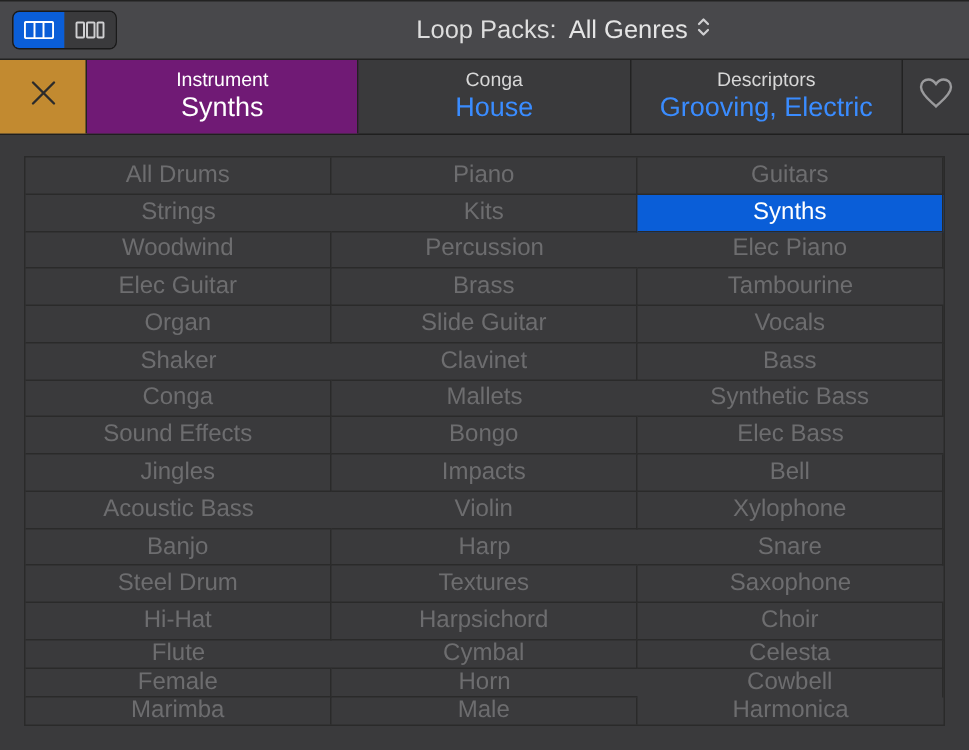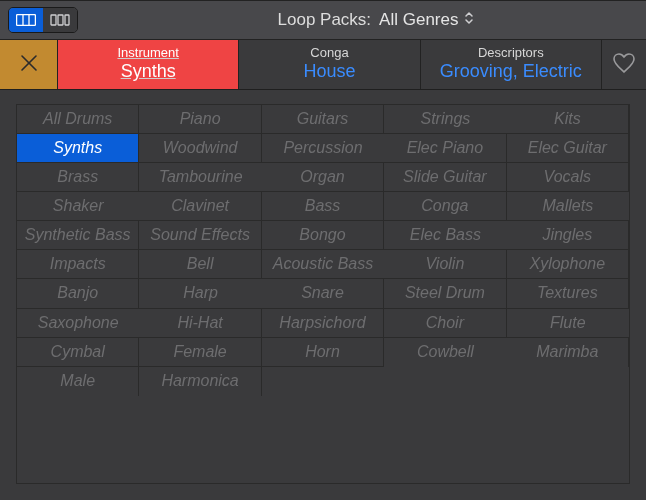--- a/index.html
+++ b/index.html
@@ -16,28 +16,28 @@
   .loop-label .lp { margin-right: 8px; }
   .loop-label .val { color: #e5e5e5; margin-right: 6px; }
 
   
   .filter-row { display: flex; height: 50px; border-bottom: 1px solid #1f1f1f; }
   .close-cell { width: 58px; background: #c28a30; display: flex; align-items: center; justify-content: center; cursor: pointer; border-right: 1px solid #222; }
   .filter-tab { flex: 1; display: flex; flex-direction: column; align-items: center; justify-content: center; cursor: pointer; border-right: 1px solid #222; }
   .filter-tab:last-of-type { border-right: none; }
   .filter-tab .cat { font-size: 13px; color: #d7d7d7; line-height: 1.1; }
   .filter-tab .val { font-size: 18px; color: #3a8cff; line-height: 1.25; }
-  .filter-tab.active { background: #ef4444; text-decoration: underline; }
+  .filter-tab.active { background: #701a75; }
   .filter-tab.active .cat { color: #fff; }
   .filter-tab.active .val { color: #fff; }
   .heart-cell { width: 44px; display: flex; align-items: center; justify-content: center; cursor: pointer; }
 
   
   .grid-wrap { padding: 14px 16px 16px 16px; height: calc(500px - 40px - 50px); }
-  .grid { width: 100%; height: 100%; border: 1px solid #2a2a2a; display: grid; grid-template-columns: repeat(5, 1fr); grid-template-rows: repeat(13, 1fr); font-style: italic; }
+  .grid { width: 100%; height: 100%; border: 1px solid #2a2a2a; display: grid; grid-template-columns: repeat(3, 1fr); grid-template-rows: repeat(13, 1fr); }
   .cell { border-right: 1px solid #2a2a2a; border-bottom: 1px solid #2a2a2a; display: flex; align-items: center; justify-content: center; font-size: 16px; color: #6d6d6f; cursor: pointer; user-select: none; }
   .cell.sel { background: #0a5ed8; color: #fff; }
   .grid .cell:nth-child(4n) { border-right: none; }
   .grid .cell:nth-last-child(-n+4) { border-bottom: none; }
 </style>
 </head>
 <body>
 
 <div class="topbar">
   <div class="view-toggle">
@@ -149,20 +149,21 @@
       <div class="cell">Harp</div>
       <div class="cell">Snare</div>
       <div class="cell">Steel Drum</div>
       <div class="cell">Textures</div>
       <div class="cell">Saxophone</div>
       <div class="cell">Hi-Hat</div>
       <div class="cell">Harpsichord</div>
       <div class="cell">Choir</div>
       <div class="cell">Flute</div>
       <div class="cell">Cymbal</div>
+      <div class="cell">Celesta</div>
       <div class="cell">Female</div>
       <div class="cell">Horn</div>
       <div class="cell">Cowbell</div>
       <div class="cell">Marimba</div>
       <div class="cell">Male</div>
       <div class="cell">Harmonica</div>
     </div>
 </div>
 
 </body></html>

